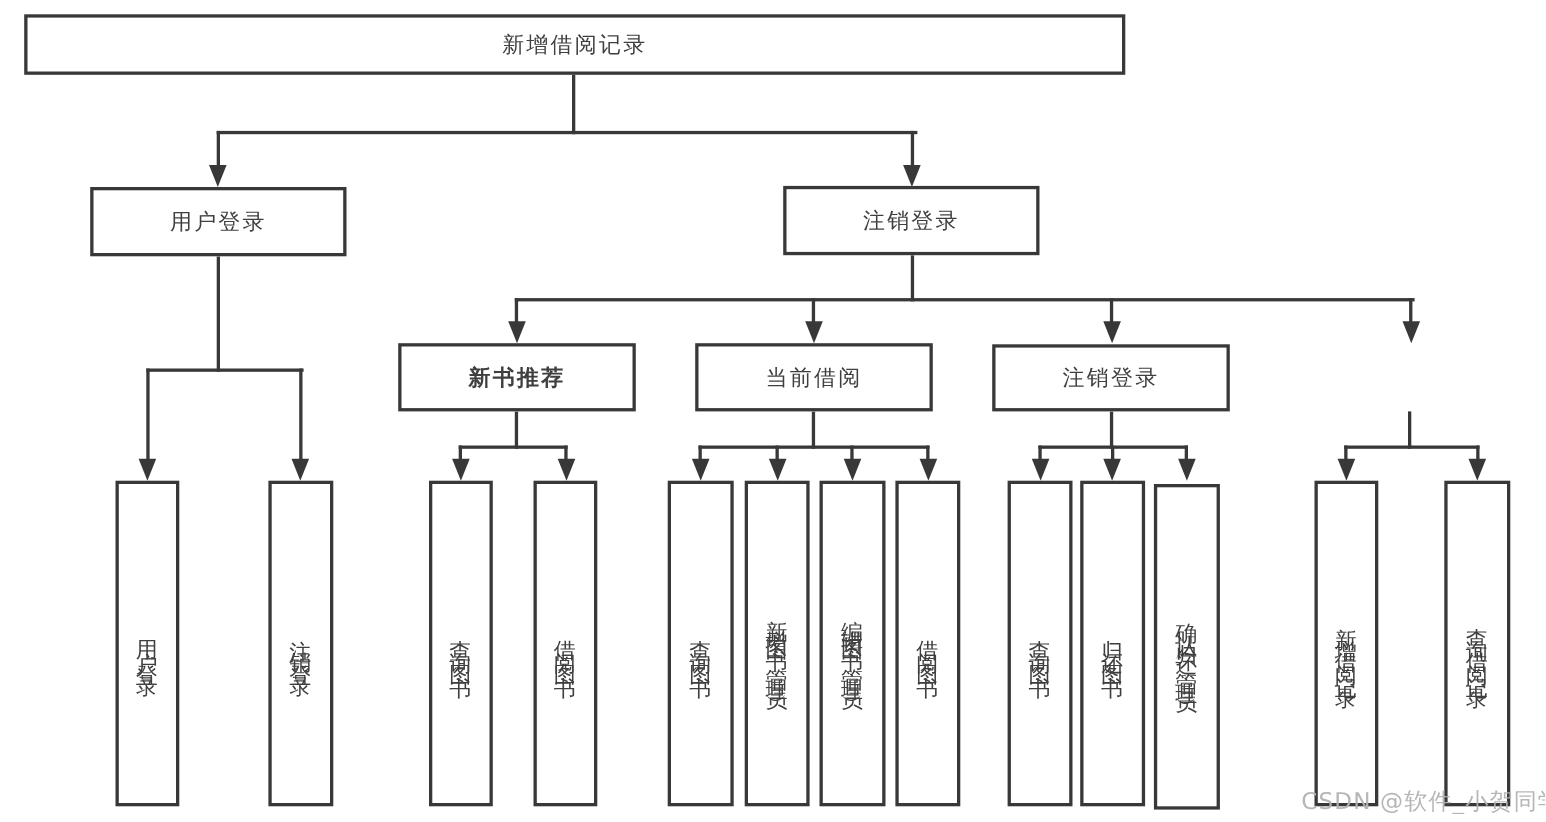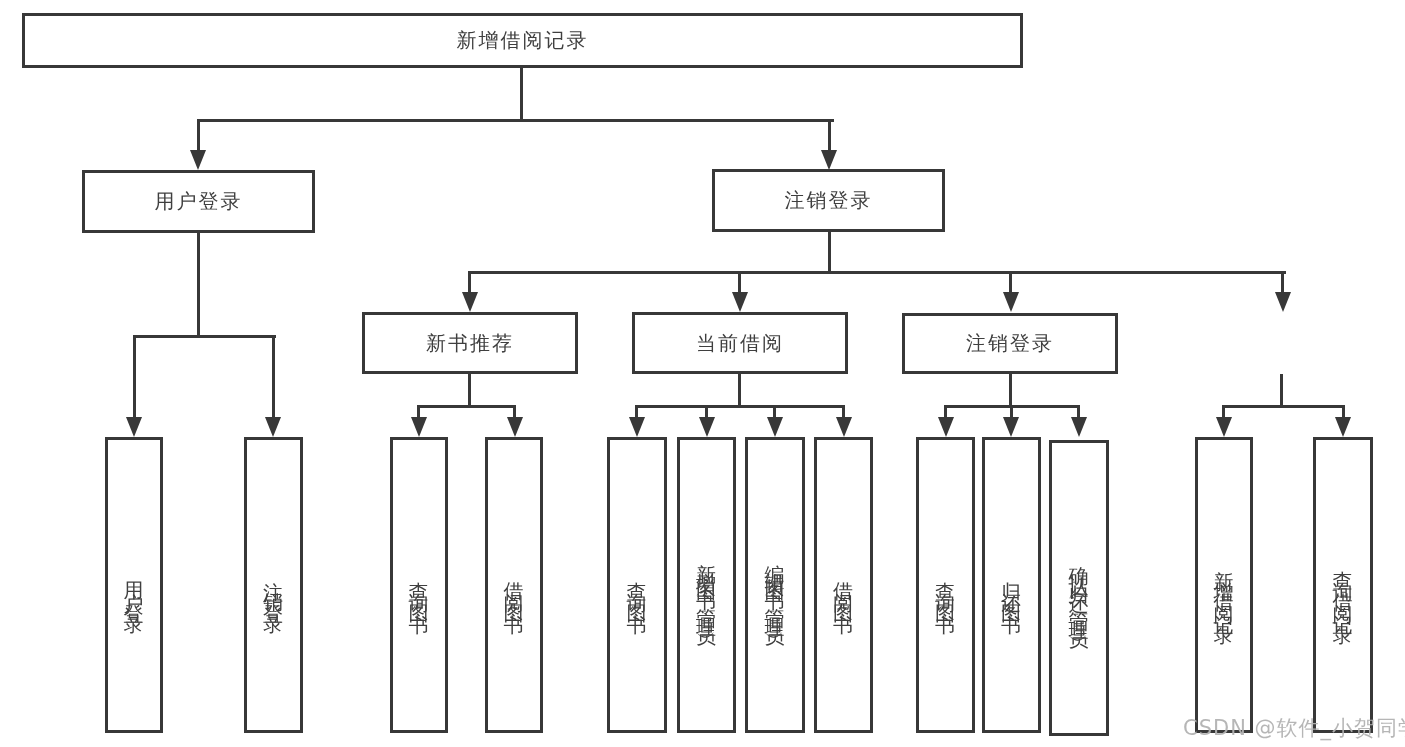--- a/index.html
+++ b/index.html
@@ -124,21 +124,21 @@
       <span>新增借阅记录</span>
     </div>
 
   <div class="box" style="left:82px;top:170px;width:233px;height:63px;">
       <span>用户登录</span>
     </div>
   <div class="box" style="left:712px;top:169px;width:233px;height:63px;">
       <span>注销登录</span>
     </div>
 
-  <div class="box" style="left:362px;top:312px;width:216px;height:62px;">
+  <div class="box" style="left:362px;top:312px;width:216px;height:62px;font-weight:bold;">
       <span>新书推荐</span>
     </div>
   <div class="box" style="left:632px;top:312px;width:216px;height:62px;">
       <span>当前借阅</span>
     </div>
   <div class="box" style="left:902px;top:313px;width:216px;height:61px;">
       <span>注销登录</span>
     </div>
 
   <div class="box vbox" style="left:105px;top:437px;width:58px;height:296px;">

